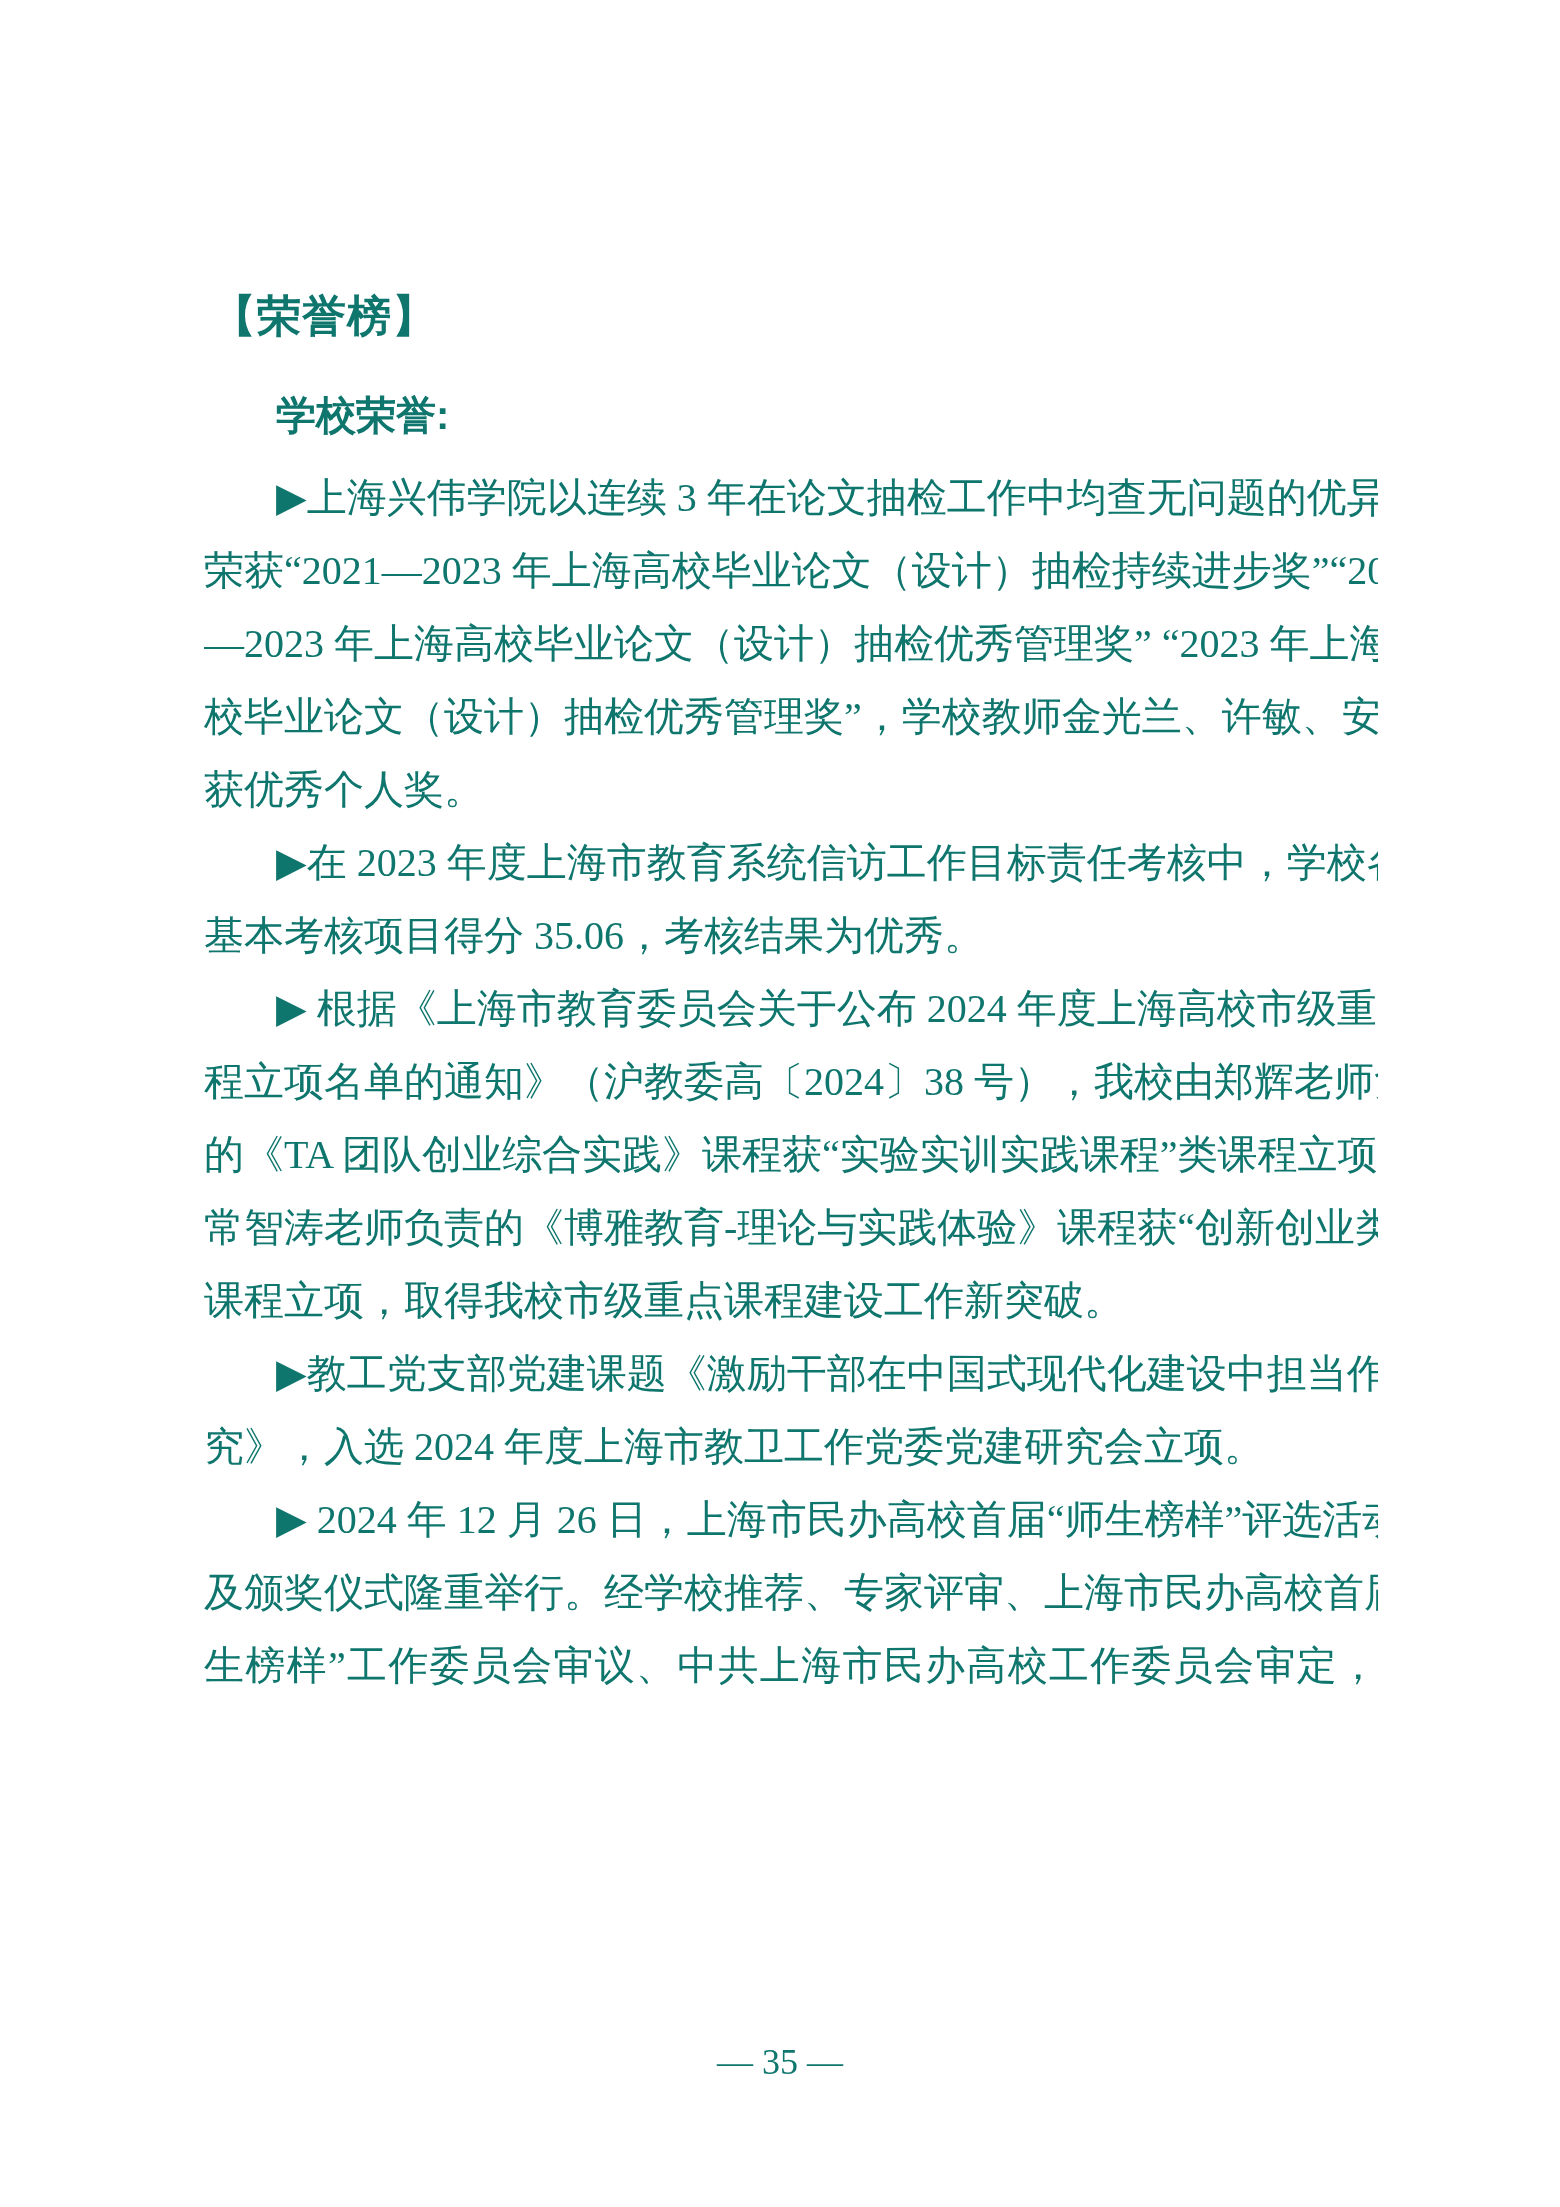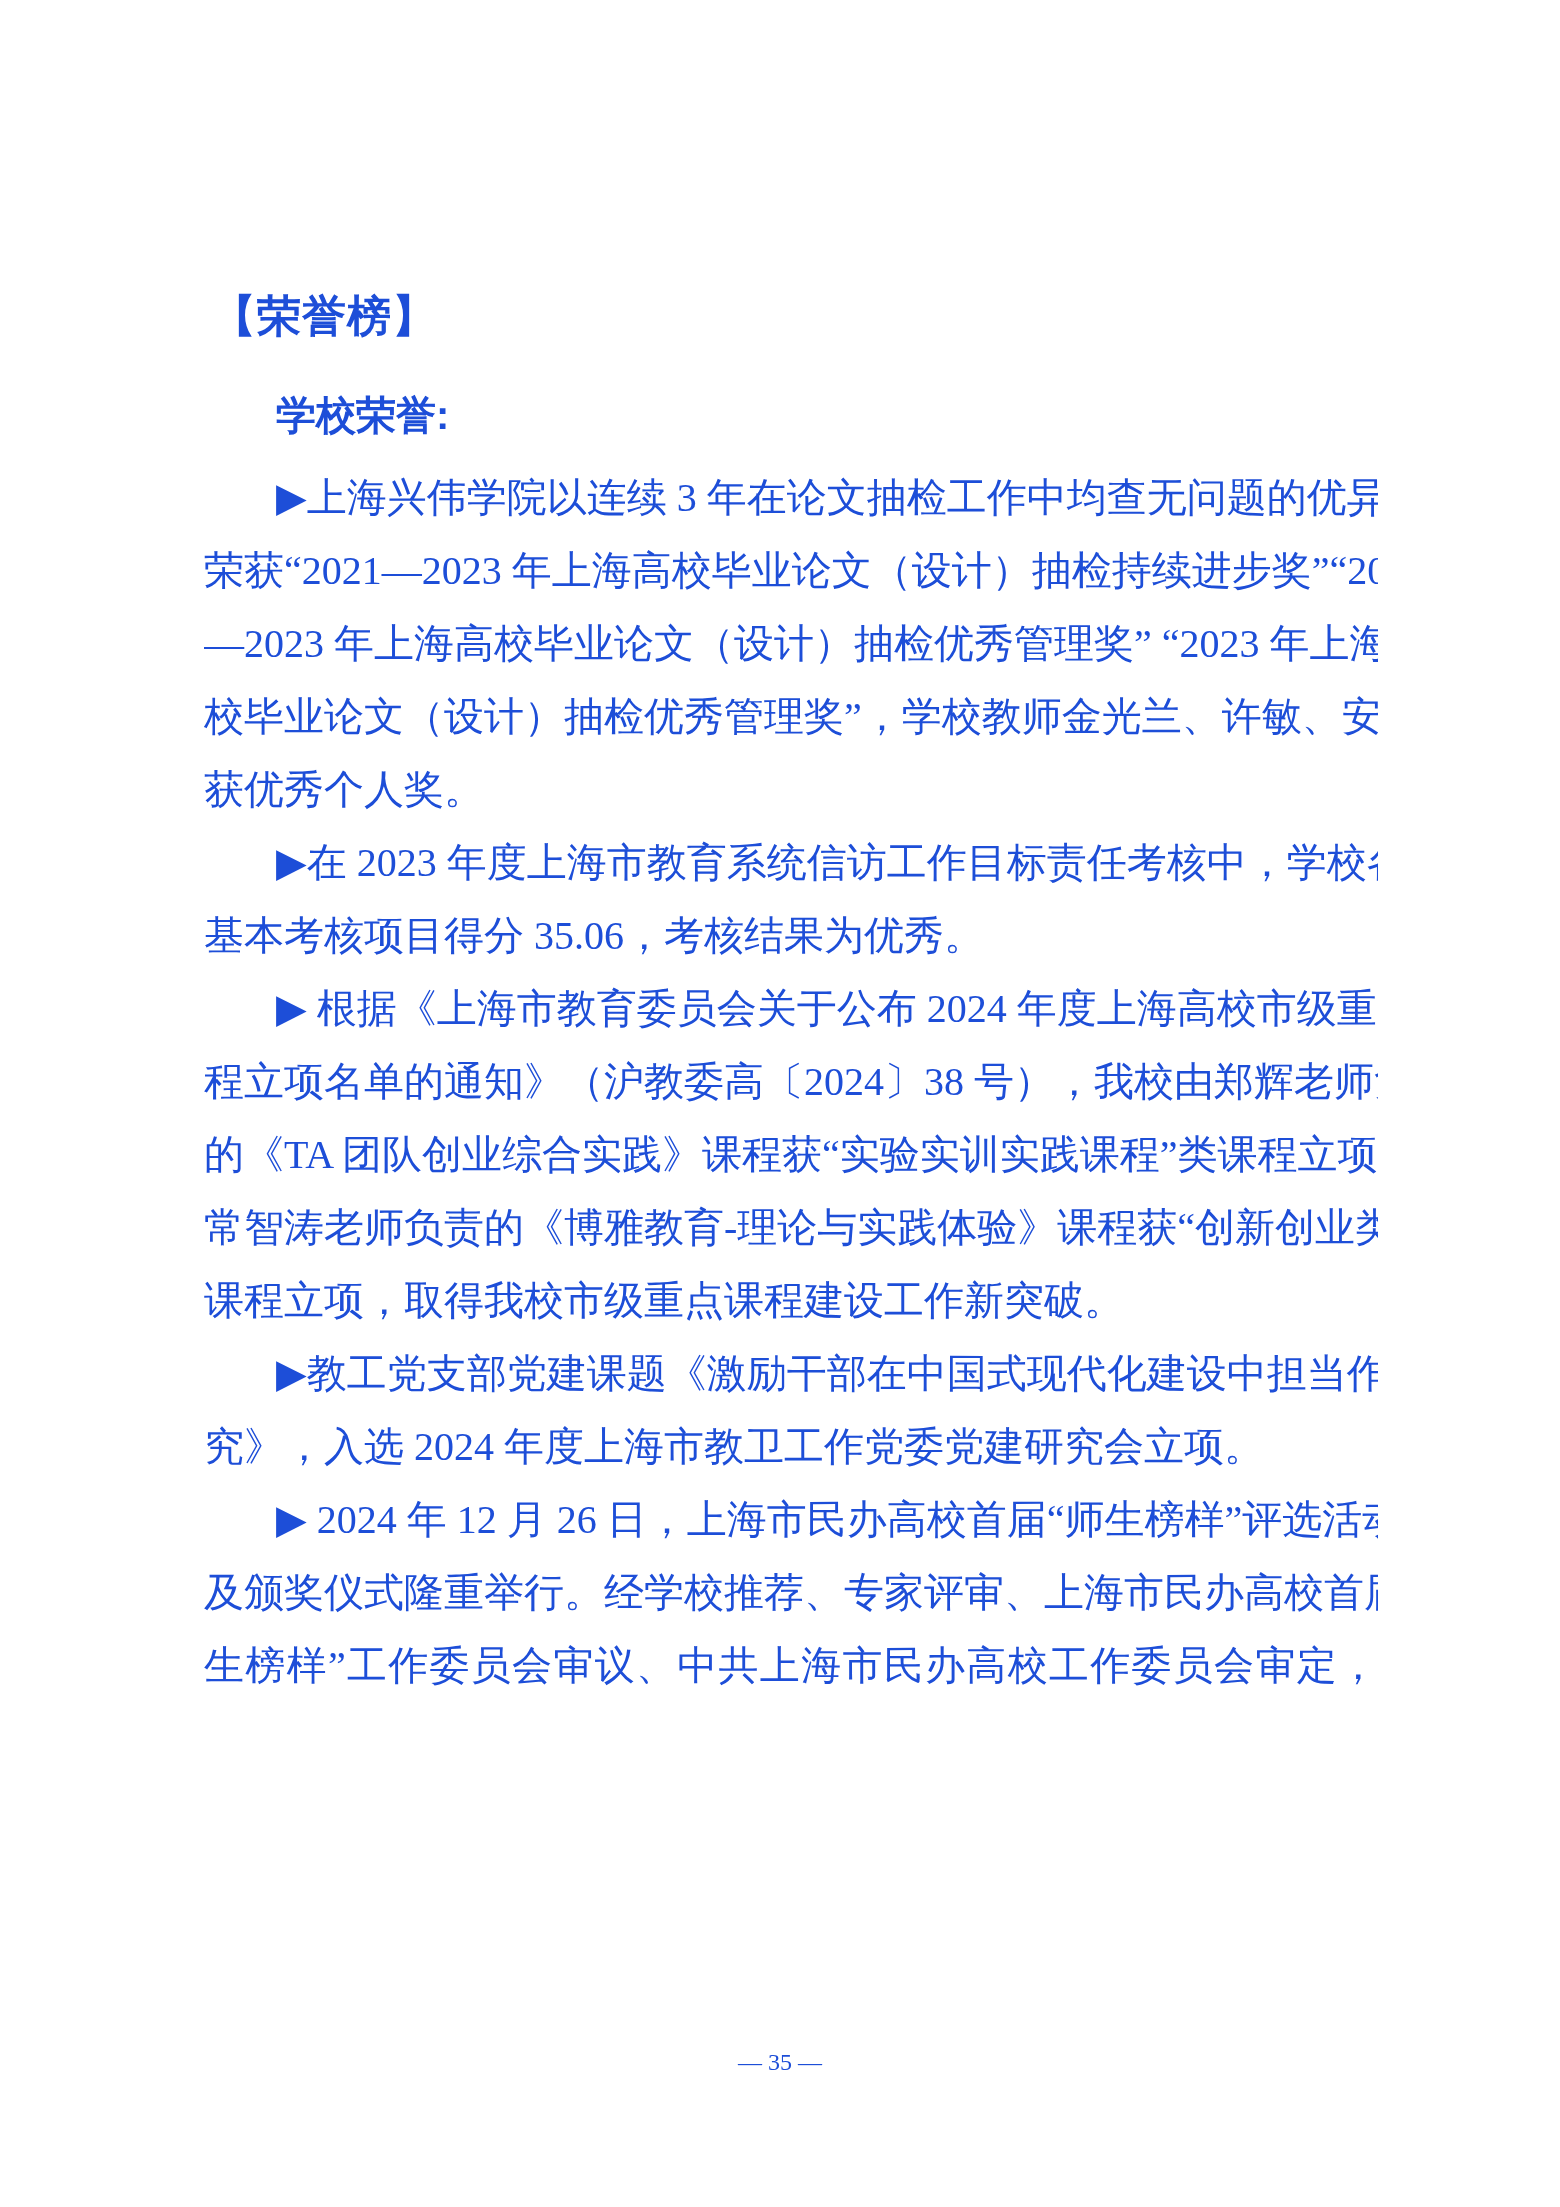--- a/index.html
+++ b/index.html
@@ -2,21 +2,21 @@
 <html><head>
 <meta charset="utf-8">
 <style>
   html, body { margin: 0; padding: 0; background: #e8e8e8; }
   .page {
     position: relative;
     width: 1560px;
     height: 2207px;
     margin: 0 auto;
     background: #ffffff;
-    color: #1d4ed8;
+    color: #0f766e;
     font-family: "Liberation Serif", "DejaVu Serif", serif;
     overflow: hidden;
   }
   .content {
     position: absolute;
     left: 204px;
     top: 0;
     width: 1174px;
   }
   .doc-title {
@@ -47,21 +47,21 @@
     white-space: nowrap;
   }
   .line.first { text-indent: 72px; }
   .line.last  { text-align-last: left; white-space: normal; }
   .page-number {
     position: absolute;
     left: 0;
     right: 0;
     top: 2044px;
     text-align: center;
-    font-size: 24px;
+    font-size: 36px;
     line-height: 36px;
     font-family: "Liberation Serif", "DejaVu Serif", serif;
   }
 </style>
 </head>
 <body>
 
 <div class="page">
   <div class="content">
     <div class="doc-title">【荣誉榜】</div>

